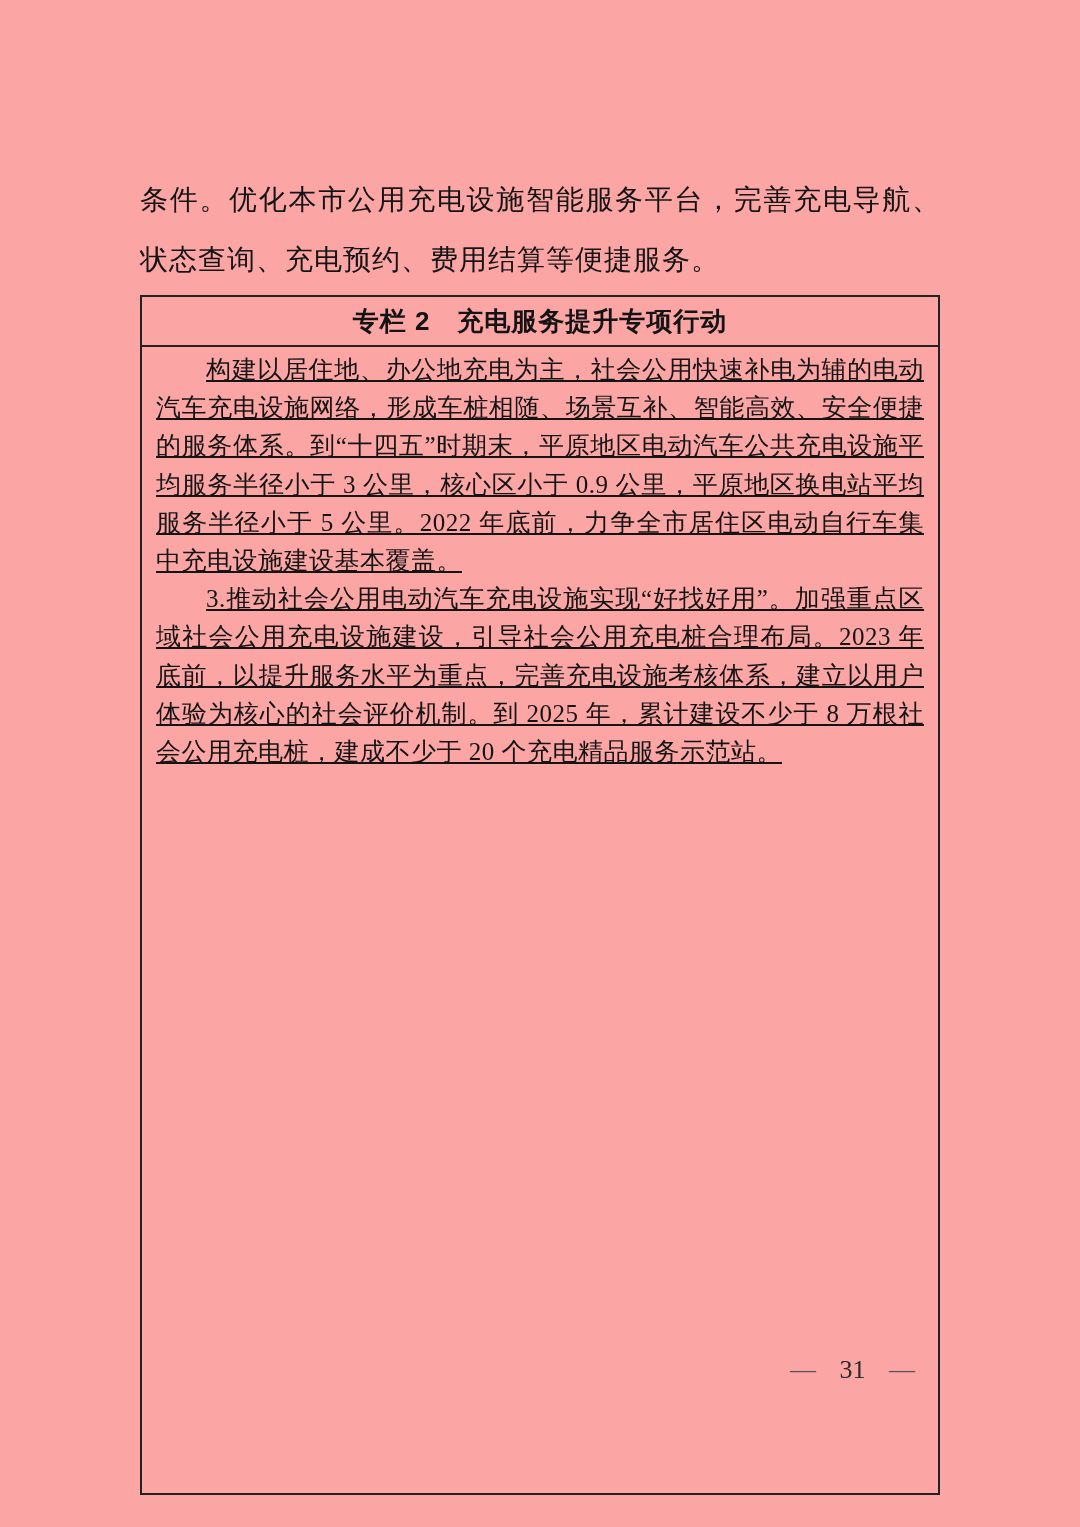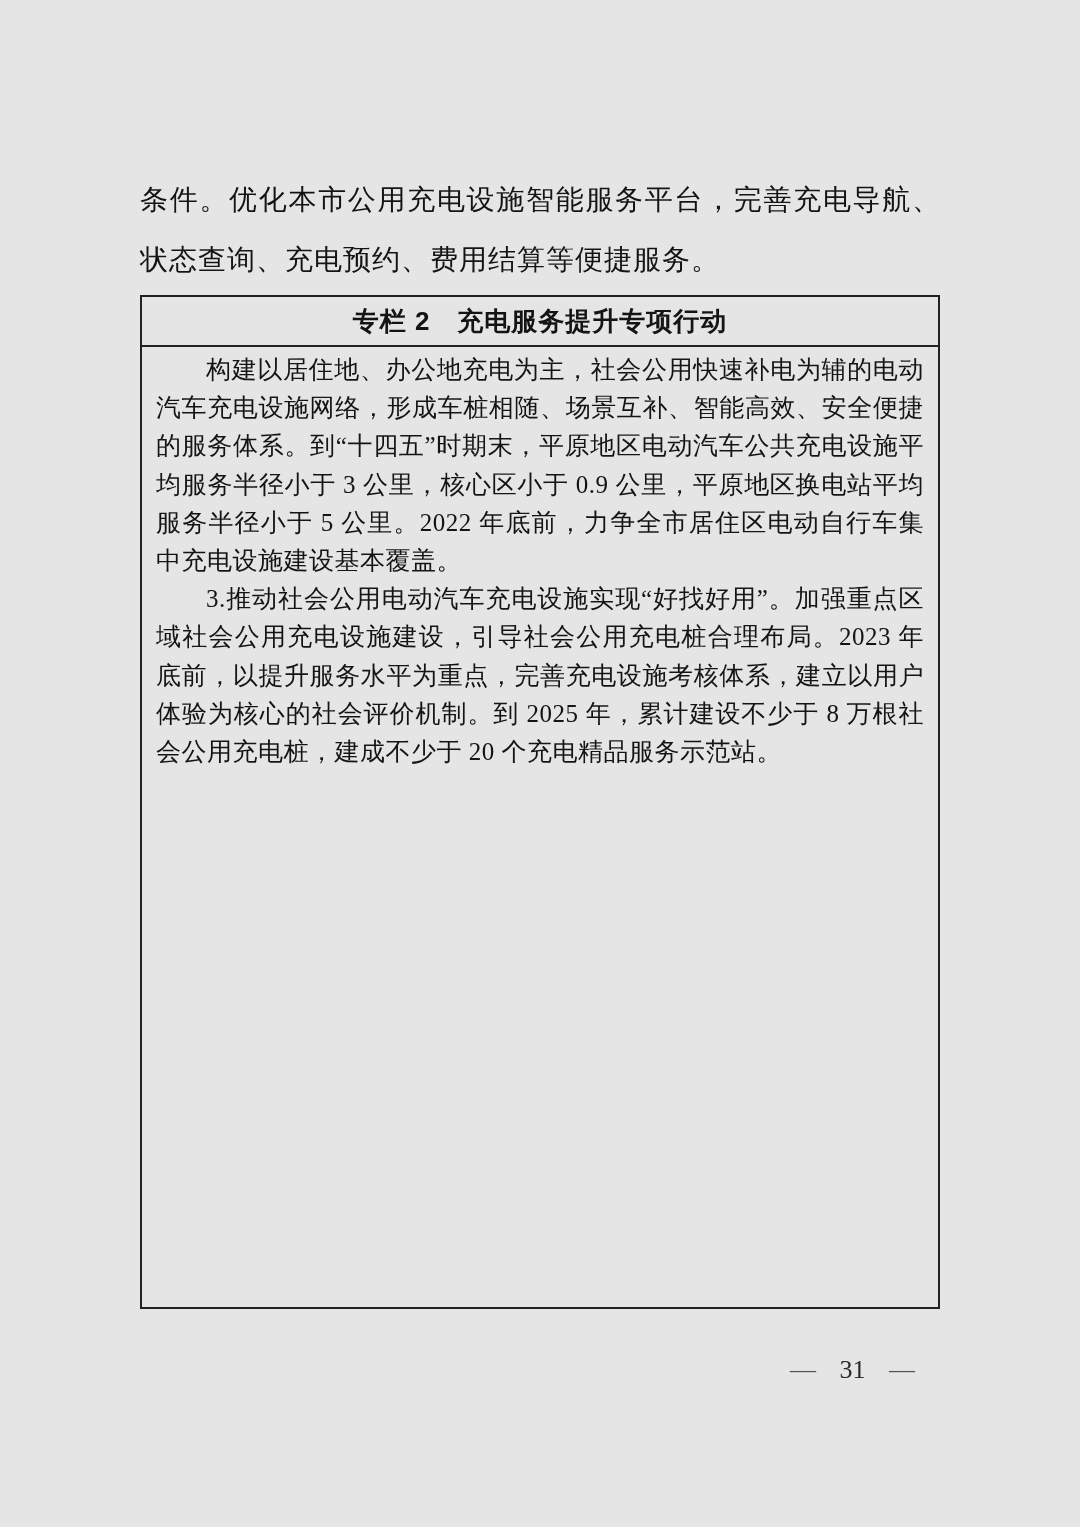--- a/index.html
+++ b/index.html
@@ -11,40 +11,40 @@
     width: 1080px;
     height: 1527px;
     position: relative;
     font-family: "Liberation Serif", "DejaVu Serif", serif;
     color: #141414;
     overflow: hidden;
   }
   .page {
     position: absolute;
     inset: 0;
-    background: #e5e5e5;
+    background: #fca5a5;
   }
   .intro {
     position: absolute;
     left: 140px;
     top: 170px;
     width: 801px;
     margin: 0;
     font-size: 28px;
     line-height: 60px;
     text-align: justify;
     text-justify: inter-character;
     letter-spacing: 1px;
   }
   .column-box {
     position: absolute;
     left: 140px;
     top: 295px;
     width: 800px;
-    height: 1014px;
+    height: 1200px;
     box-sizing: border-box;
     border: 2px solid #222222;
     overflow: hidden;
   }
   .column-box-title {
     height: 48px;
     line-height: 48px;
     text-align: center;
     font-weight: bold;
     font-size: 26px;
@@ -56,20 +56,21 @@
     padding: 4px 14px 6px 14px;
   }
   .column-box-body p {
     margin: 0;
     text-indent: 2em;
     font-size: 25px;
     line-height: 38.2px;
     text-align: justify;
     text-justify: inter-character;
     letter-spacing: 0.5px;
+    text-decoration: underline;
   }
   .page-number {
     position: absolute;
     top: 1355px;
     left: 790px;
     width: 125px;
     display: flex;
     align-items: center;
     justify-content: space-between;
     font-size: 26px;

